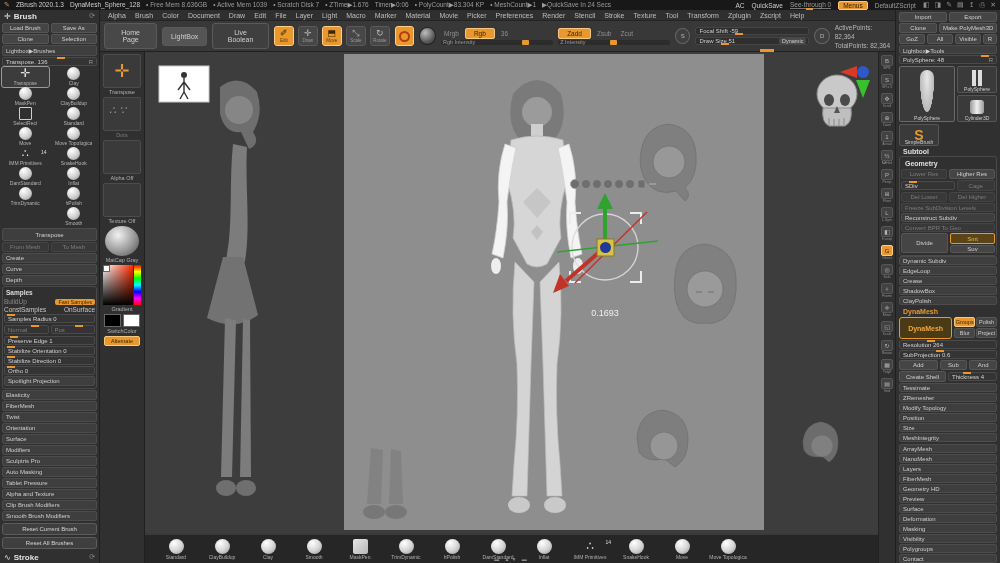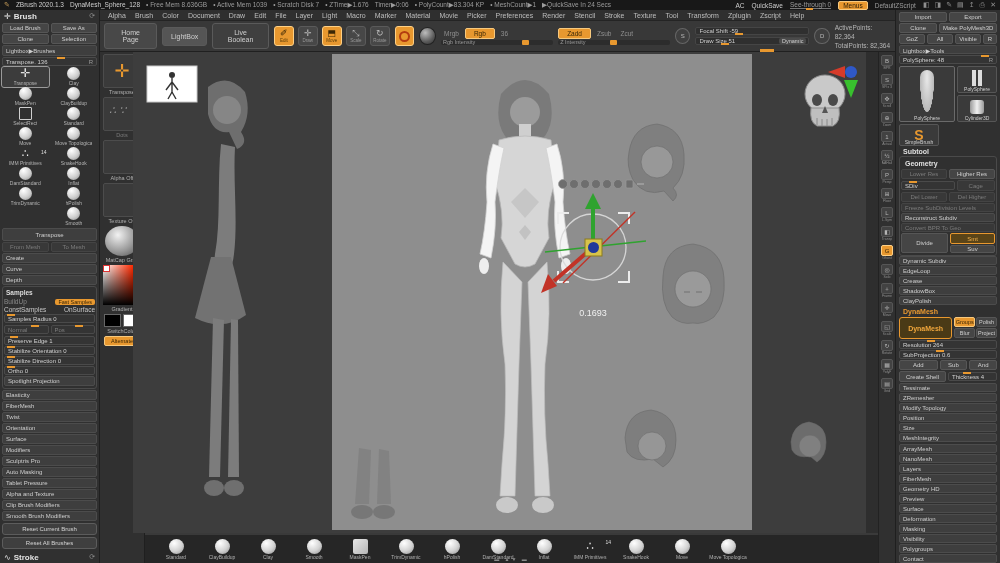--- a/index.html
+++ b/index.html
@@ -91,21 +91,21 @@
   .matcap { width:34px; height:30px; border-radius:50%; background:radial-gradient(circle at 38% 30%, #f2f2f2, #9a9a9a 55%, #4a4a4a); }
   .picker { width:38px; height:40px; display:flex; gap:1px; position:relative; }
   .sv { flex:1; background:linear-gradient(to top, #000, rgba(0,0,0,0)), linear-gradient(to right, #fff, #ff2a00); }
   .hue { width:7px; background:linear-gradient(to bottom, #f00, #ff0, #0f0, #0ff, #00f, #f0f, #f00); }
   .picker .cur { position:absolute; left:0; top:0; width:7px; height:7px; background:#fff; border:1px solid #d33; }
   .swatches { display:flex; gap:2px; }
   .swatches i { width:17px; height:13px; display:block; border:1px solid #666; }
   .alt { background:#e8982f; color:#3a2605; border:1px solid #f7c97e; border-radius:2px; font-size:5.5px; padding:1px 6px; }
 
   
-  .canvas { position:absolute; top:52px; left:133px; width:733px; height:481px; background:#14532d; }
+  .canvas { position:absolute; top:52px; left:145px; width:733px; height:481px; background:#14532d; }
 
   
   .right-shelf { position:absolute; top:52px; left:878px; width:17px; bottom:0; background:#303030; border-left:1px solid #222; display:flex; flex-direction:column; align-items:center; padding-top:3px; gap:2px; }
   .rs-item { width:14px; height:17px; display:flex; flex-direction:column; align-items:center; }
   .rs-item .box { width:12px; height:11px; background:#424242; border:1px solid #565656; border-radius:2px; color:#b5b5b5; font-size:6px; line-height:10px; text-align:center; }
   .rs-item.active .box { background:#e8982f; border-color:#ffd084; color:#3a2605; }
   .rs-item .cap { font-size:3.5px; color:#8f8f8f; white-space:nowrap; overflow:hidden; max-width:16px; }
 
   
   .tray { position:absolute; top:533px; left:145px; width:733px; height:30px; background:#262626; border-top:2px solid #3a3a3a; display:flex; align-items:center; padding:0 10px; gap:4px; }

